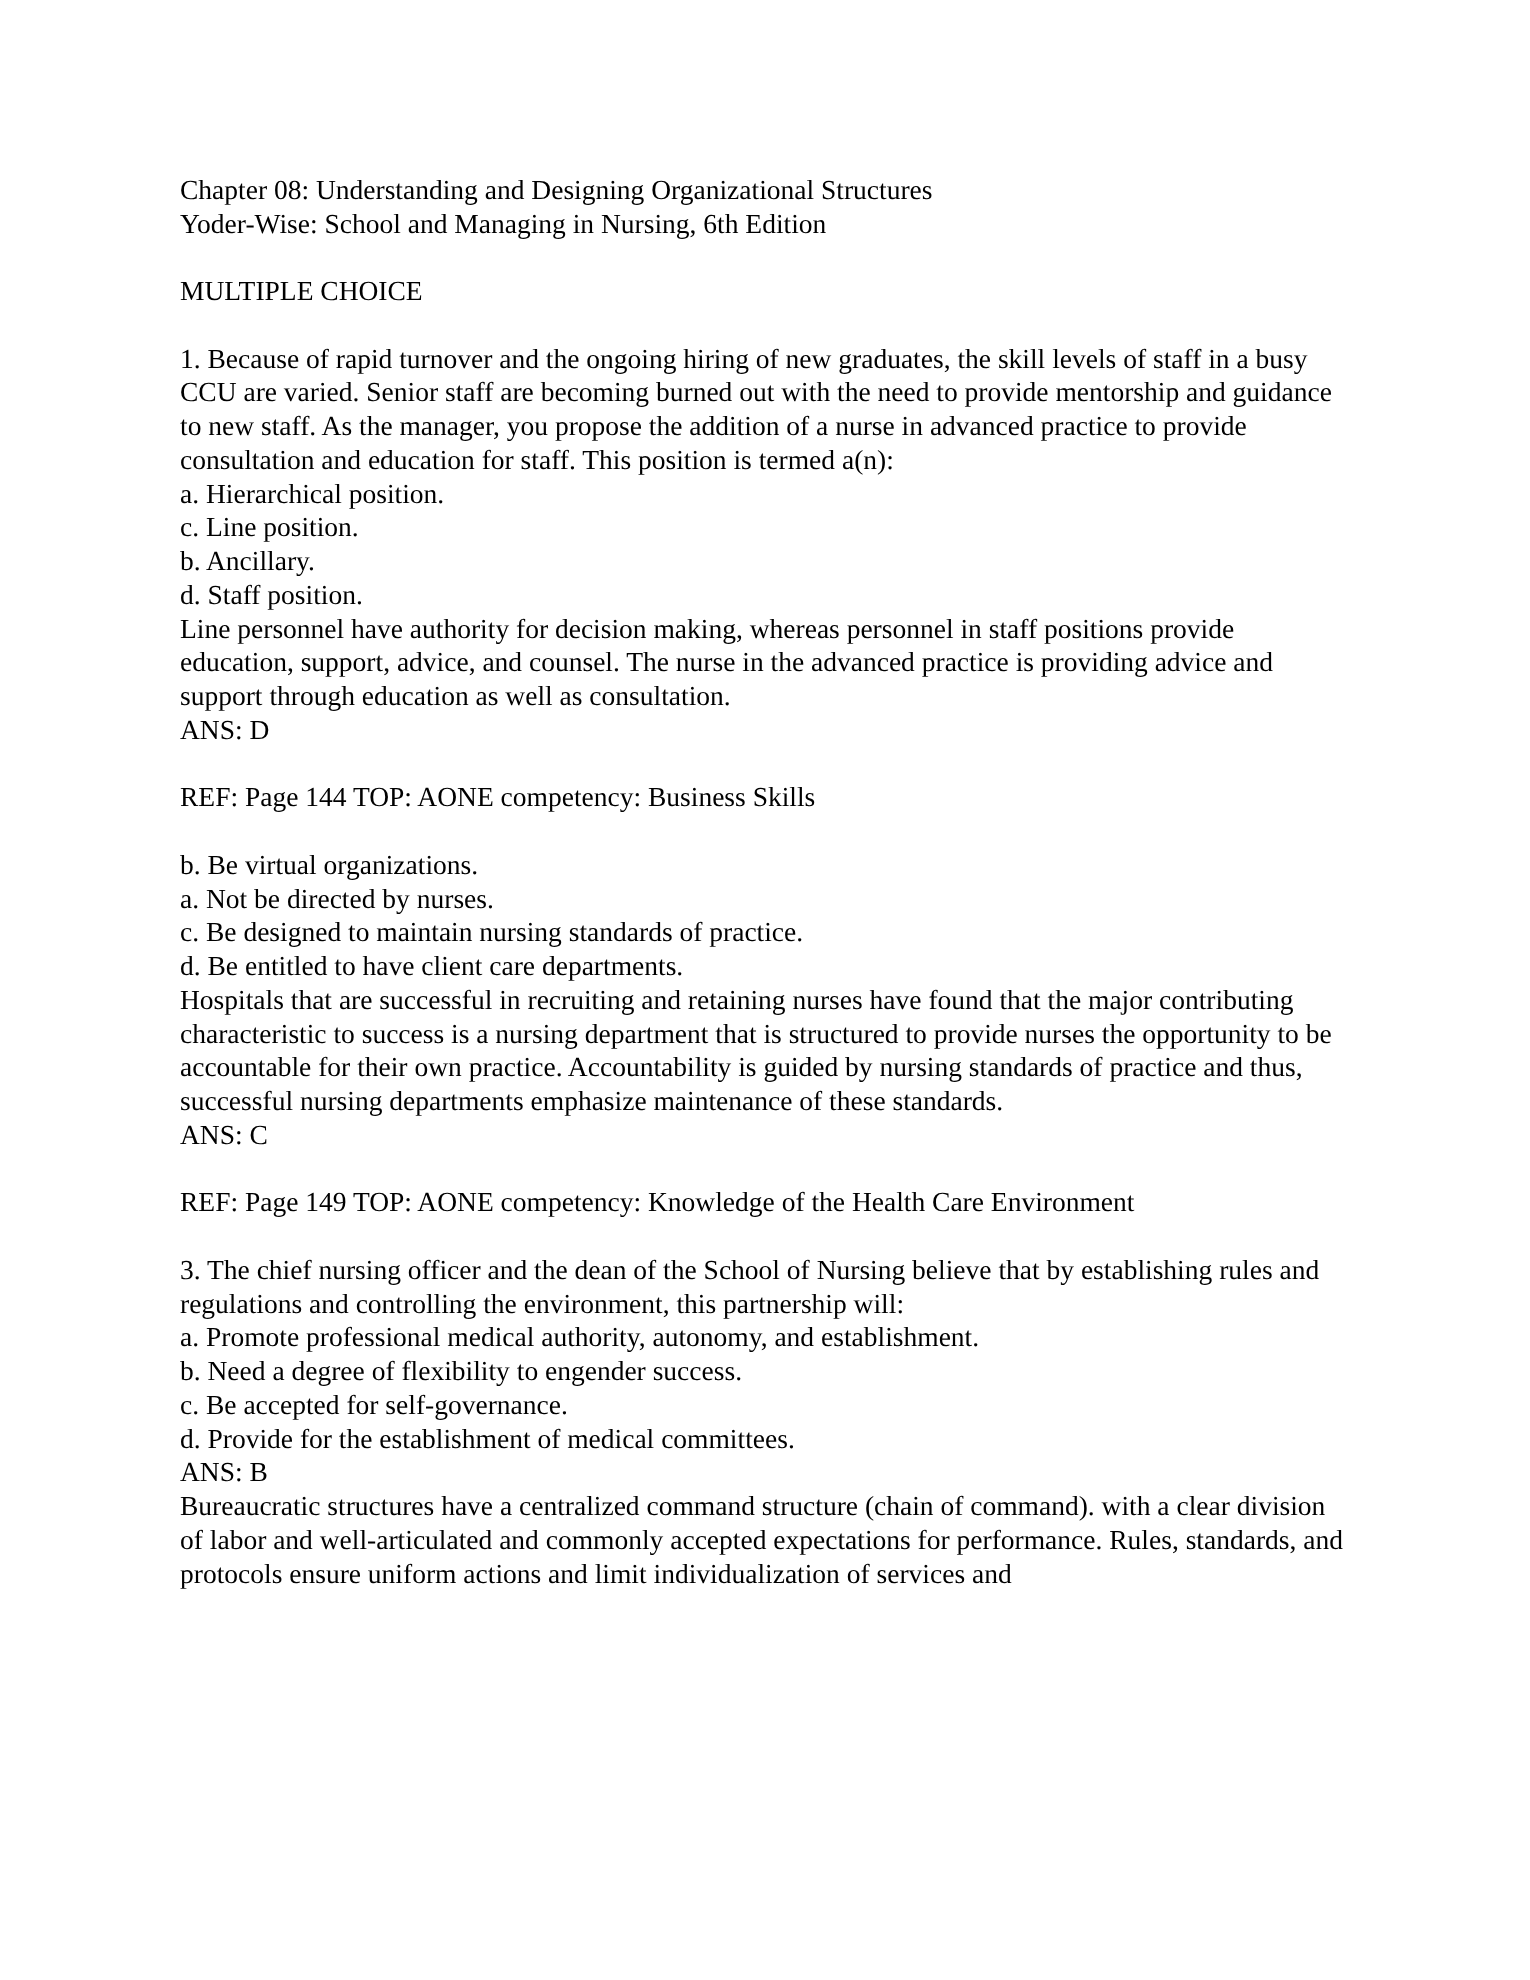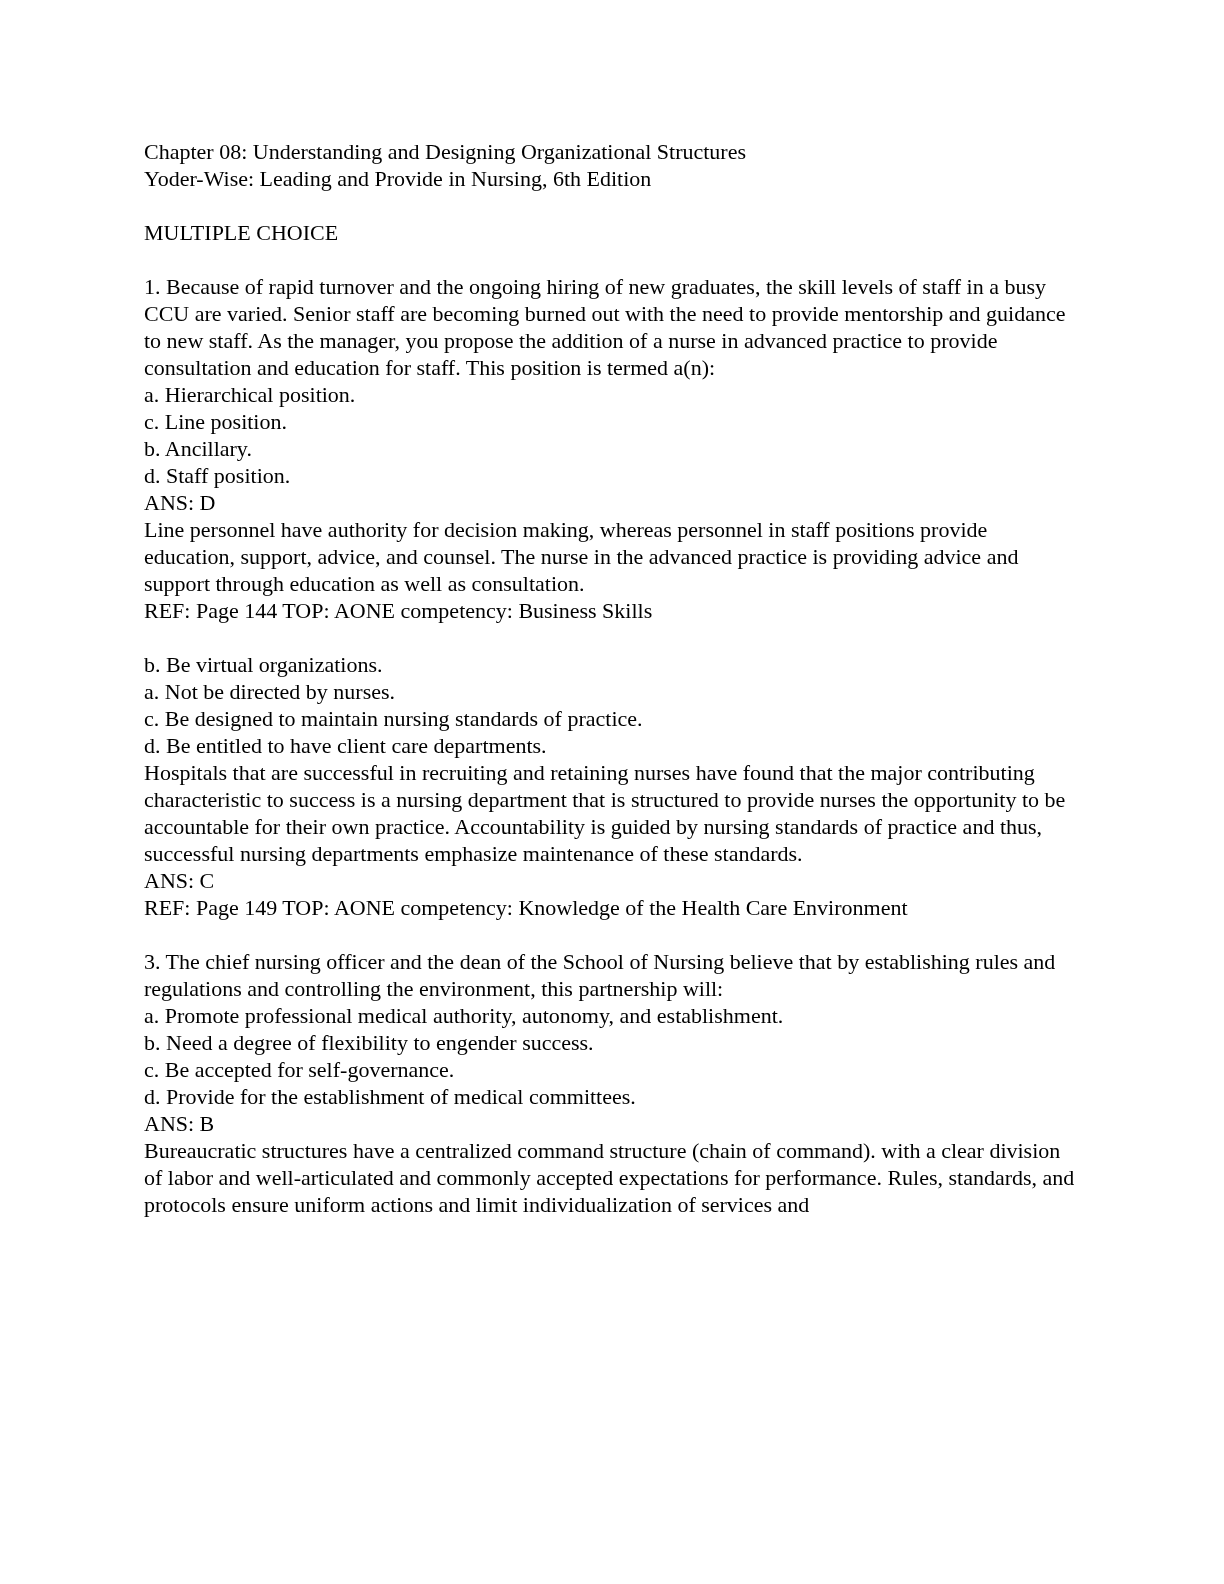--- a/index.html
+++ b/index.html
@@ -24,43 +24,44 @@
     margin: 0;
     padding: 0;
   }
   .block-gap {
     margin-bottom: 27px;
   }
   .question {
     margin-bottom: 0;
   }
   .ref-line {
+    margin-top: 27px;
     margin-bottom: 27px;
   }
 </style>
 </head>
 <body>
 
 <div class="page">
 
   <div class="block-gap">
     <p>Chapter 08: Understanding and Designing Organizational Structures</p>
-    <p>Yoder-Wise: Leading and Provide in Nursing, 6th Edition</p>
+    <p>Yoder-Wise: School and Managing in Nursing, 6th Edition</p>
   </div>
 
   <p class="block-gap">MULTIPLE CHOICE</p>
 
   <div class="question">
     <p>1. Because of rapid turnover and the ongoing hiring of new graduates, the skill levels of staff in a busy CCU are varied. Senior staff are becoming burned out with the need to provide mentorship and guidance to new staff. As the manager, you propose the addition of a nurse in advanced practice to provide consultation and education for staff. This position is termed a(n):</p>
     <p>a. Hierarchical position.</p>
     <p>c. Line position.</p>
     <p>b. Ancillary.</p>
     <p>d. Staff position.</p>
+    <p>Line personnel have authority for decision making, whereas personnel in staff positions provide education, support, advice, and counsel. The nurse in the advanced practice is providing advice and support through education as well as consultation.</p>
     <p>ANS: D</p>
-    <p>Line personnel have authority for decision making, whereas personnel in staff positions provide education, support, advice, and counsel. The nurse in the advanced practice is providing advice and support through education as well as consultation.</p>
     <p class="ref-line">REF: Page 144 TOP: AONE competency: Business Skills</p>
   </div>
 
   <div class="question">
     <p>b. Be virtual organizations.</p>
     <p>a. Not be directed by nurses.</p>
     <p>c. Be designed to maintain nursing standards of practice.</p>
     <p>d. Be entitled to have client care departments.</p>
     <p>Hospitals that are successful in recruiting and retaining nurses have found that the major contributing characteristic to success is a nursing department that is structured to provide nurses the opportunity to be accountable for their own practice. Accountability is guided by nursing standards of practice and thus, successful nursing departments emphasize maintenance of these standards.</p>
     <p>ANS: C</p>

